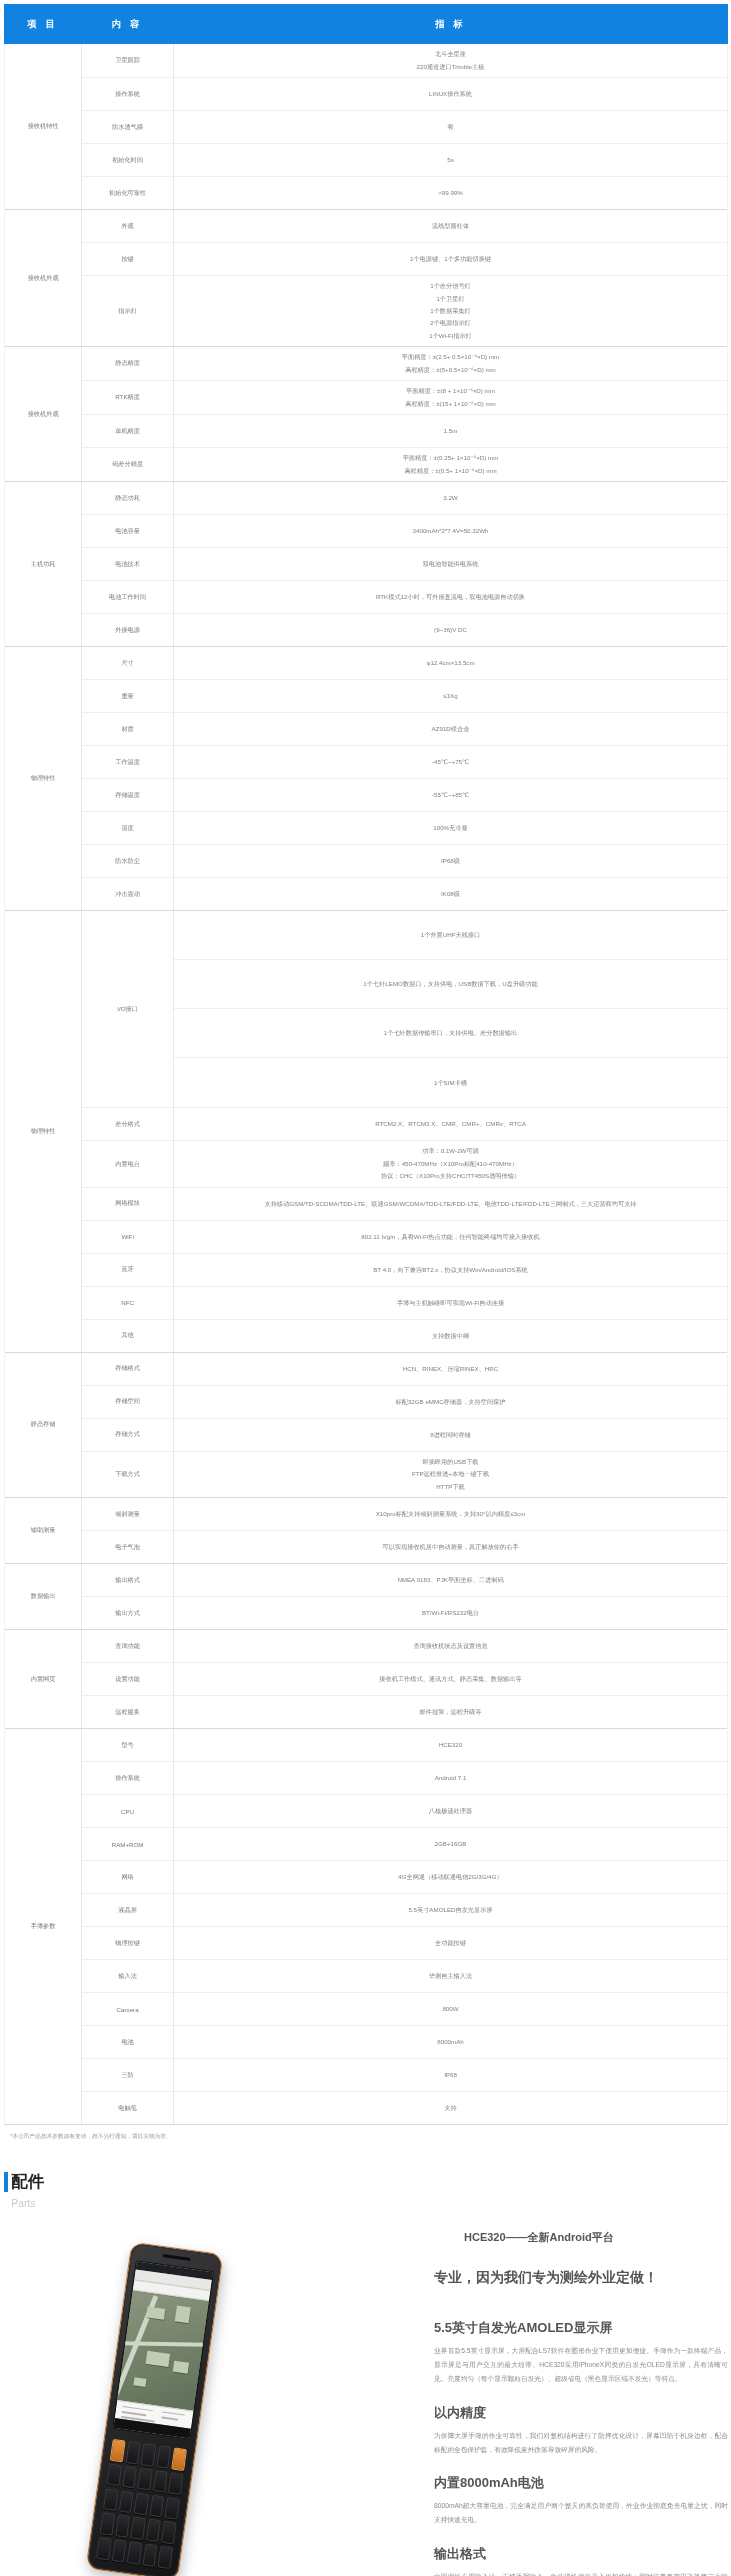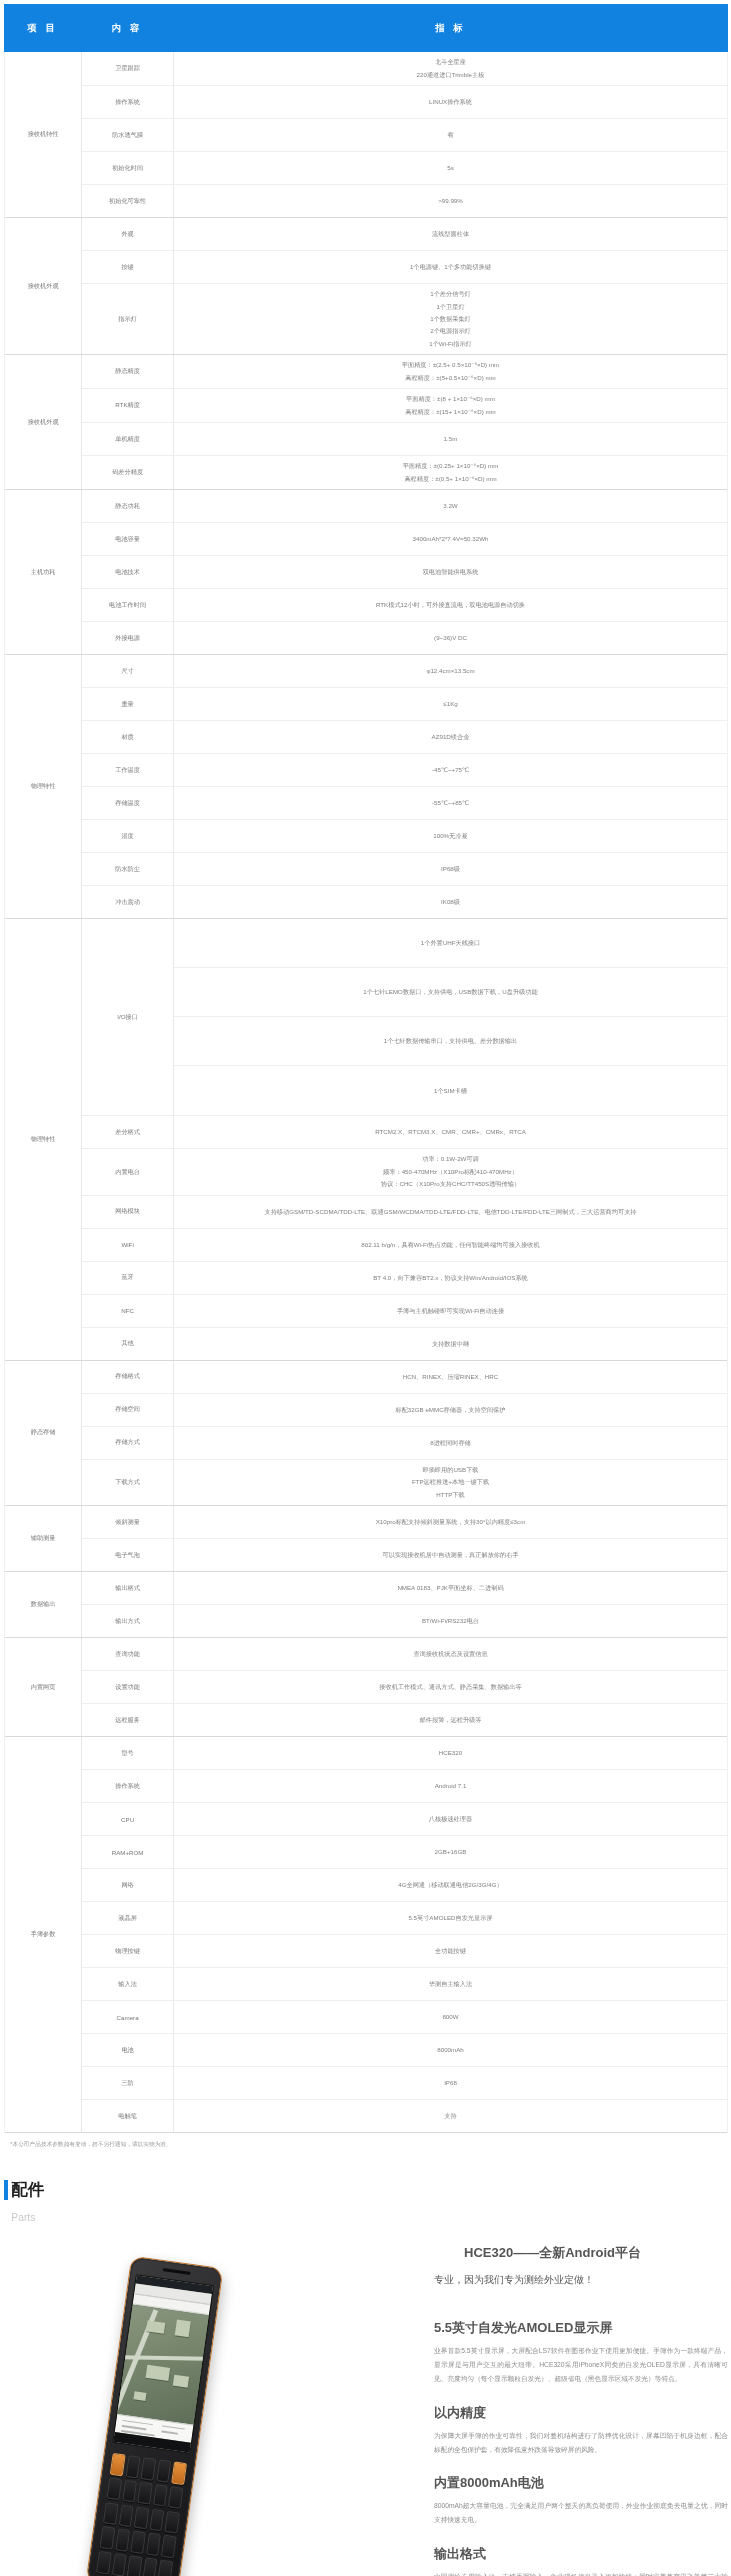--- a/index.html
+++ b/index.html
@@ -1,21 +1,21 @@
 <!DOCTYPE html>
 <html style="font-size:8.2px"><head>
 <meta charset="utf-8">
 <style>
   * { margin:0; padding:0; box-sizing:border-box; }
   html,body { background:#ffffff; font-family:"Liberation Sans","DejaVu Sans",sans-serif; }
   #page { position:relative; width:732px; height:2584px; margin:0 auto; overflow:hidden; background:#fff; }
 
   
   #spec-wrap { padding:4.1px 4.1px 0 4.1px; }
-  .thead { display:flex; background:#1182df; height:48px; align-items:center; }
+  .thead { display:flex; background:#1182df; height:40px; align-items:center; }
   .thead .h-cell { color:#fff; font-size:9.3px; font-weight:bold; letter-spacing:3.1px; text-align:center; }
   .h-c1 { flex:0 0 77px; }
   .h-c2 { flex:0 0 92px; }
   .h-c3 { flex:1; }
 
   #spec-table { border-left:0.5px solid #f0f0f0; border-right:0.5px solid #f0f0f0; }
   .t-group { display:flex; border-bottom:0.5px solid #d9d9d9; }
   .g-label { flex:0 0 77px; display:flex; align-items:center; justify-content:center;
              color:#777; font-size:6.2px; border-right:0.5px solid #e8e8e8; }
   .g-rows { flex:1; display:flex; flex-direction:column; }
@@ -31,21 +31,21 @@
   .c-subs .c-sub:last-child { border-bottom:none; }
 
   
   #footnote { margin:8.2px 0 0 6.2px; font-size:5.7px; color:#9a9a9a; }
 
   
   #parts { position:relative; margin-top:17.5px; }
   #parts-header { position:relative; padding-left:11.3px; }
   #accent-bar { position:absolute; left:4.1px; top:2.1px; width:3.6px; height:19.6px; background:#1182df; }
   #parts-title { font-size:16.5px; font-weight:bold; color:#222; line-height:23px;margin-top:29px; }
-  #parts-sub { font-size:10.3px; color:#c9c9c9; margin-top:11px; }
+  #parts-sub { font-size:10.3px; color:#c9c9c9; margin-top:5px; }
 
   #parts-body { position:relative; height:330px; margin-top:10.3px; }
 
   
   #phone { position:absolute; left:131px; top:28px; width:93px; height:330px;
            transform:rotate(8deg); transform-origin:50% 0; }
   .phone-body { position:absolute; inset:0; border-radius:13.4px;
         background:linear-gradient(135deg,#3c3c3f 0%,#232325 55%,#141416 100%);
         border:1.5px solid #c8username: #c8; border:1.5px solid #b96f2a; box-shadow:inset 0 0 0 1.5px #2e2e30, 2.1px 5.2px 12.4px rgba(0,0,0,.25); }
   .phone-speaker { position:absolute; top:8.2px; left:50%; transform:translateX(-50%);
@@ -63,22 +63,22 @@
   .scr-nav { position:absolute; left:0; right:0; bottom:0; height:9.3px; background:#101113; }
   .iline { position:absolute; height:1.5px; background:#b5b5b2; border-radius:1px; }
   .phone-keypad { position:absolute; left:6.2px; right:6.2px; top:194px; bottom:7.2px;
         display:grid; grid-template-columns:repeat(5,1fr); grid-auto-rows:1fr; gap:3.1px; padding:4.1px 3.1px; }
   .key { background:linear-gradient(#2a2a2d,#151517); border:0.5px solid #3a3a3d; border-radius:2.6px;
         box-shadow:0 1px 0 #0a0a0b; }
   .key.orange { background:linear-gradient(#e8913a,#c06a1d); border-color:#e8a055; }
 
   
   #parts-text { position:absolute; left:434px; top:10.3px; width:294px; }
-  .pt-title { font-size:13px; font-weight:bold; color:#555; margin-bottom:11px;padding-left:30px; }
-  .pt-slogan { font-size:10px; font-weight:normal; color:#555; margin-bottom:32px; }
+  .pt-title { font-size:11px; font-weight:bold; color:#555; margin-bottom:24px;padding-left:30px; }
+  .pt-slogan { font-size:14px; font-weight:bold; color:#555; margin-bottom:32px; }
   .feat-h { font-size:13px; font-weight:bold; color:#555; margin-bottom:7.2px; }
   .feat-p { font-size:6.7px; color:#8b8b8b; line-height:14px; margin-bottom:17.5px; text-align:justify; }
 </style>
 </head>
 <body>
 
 <div id="page">
 
   <div id="spec-wrap">
     <div class="thead">

